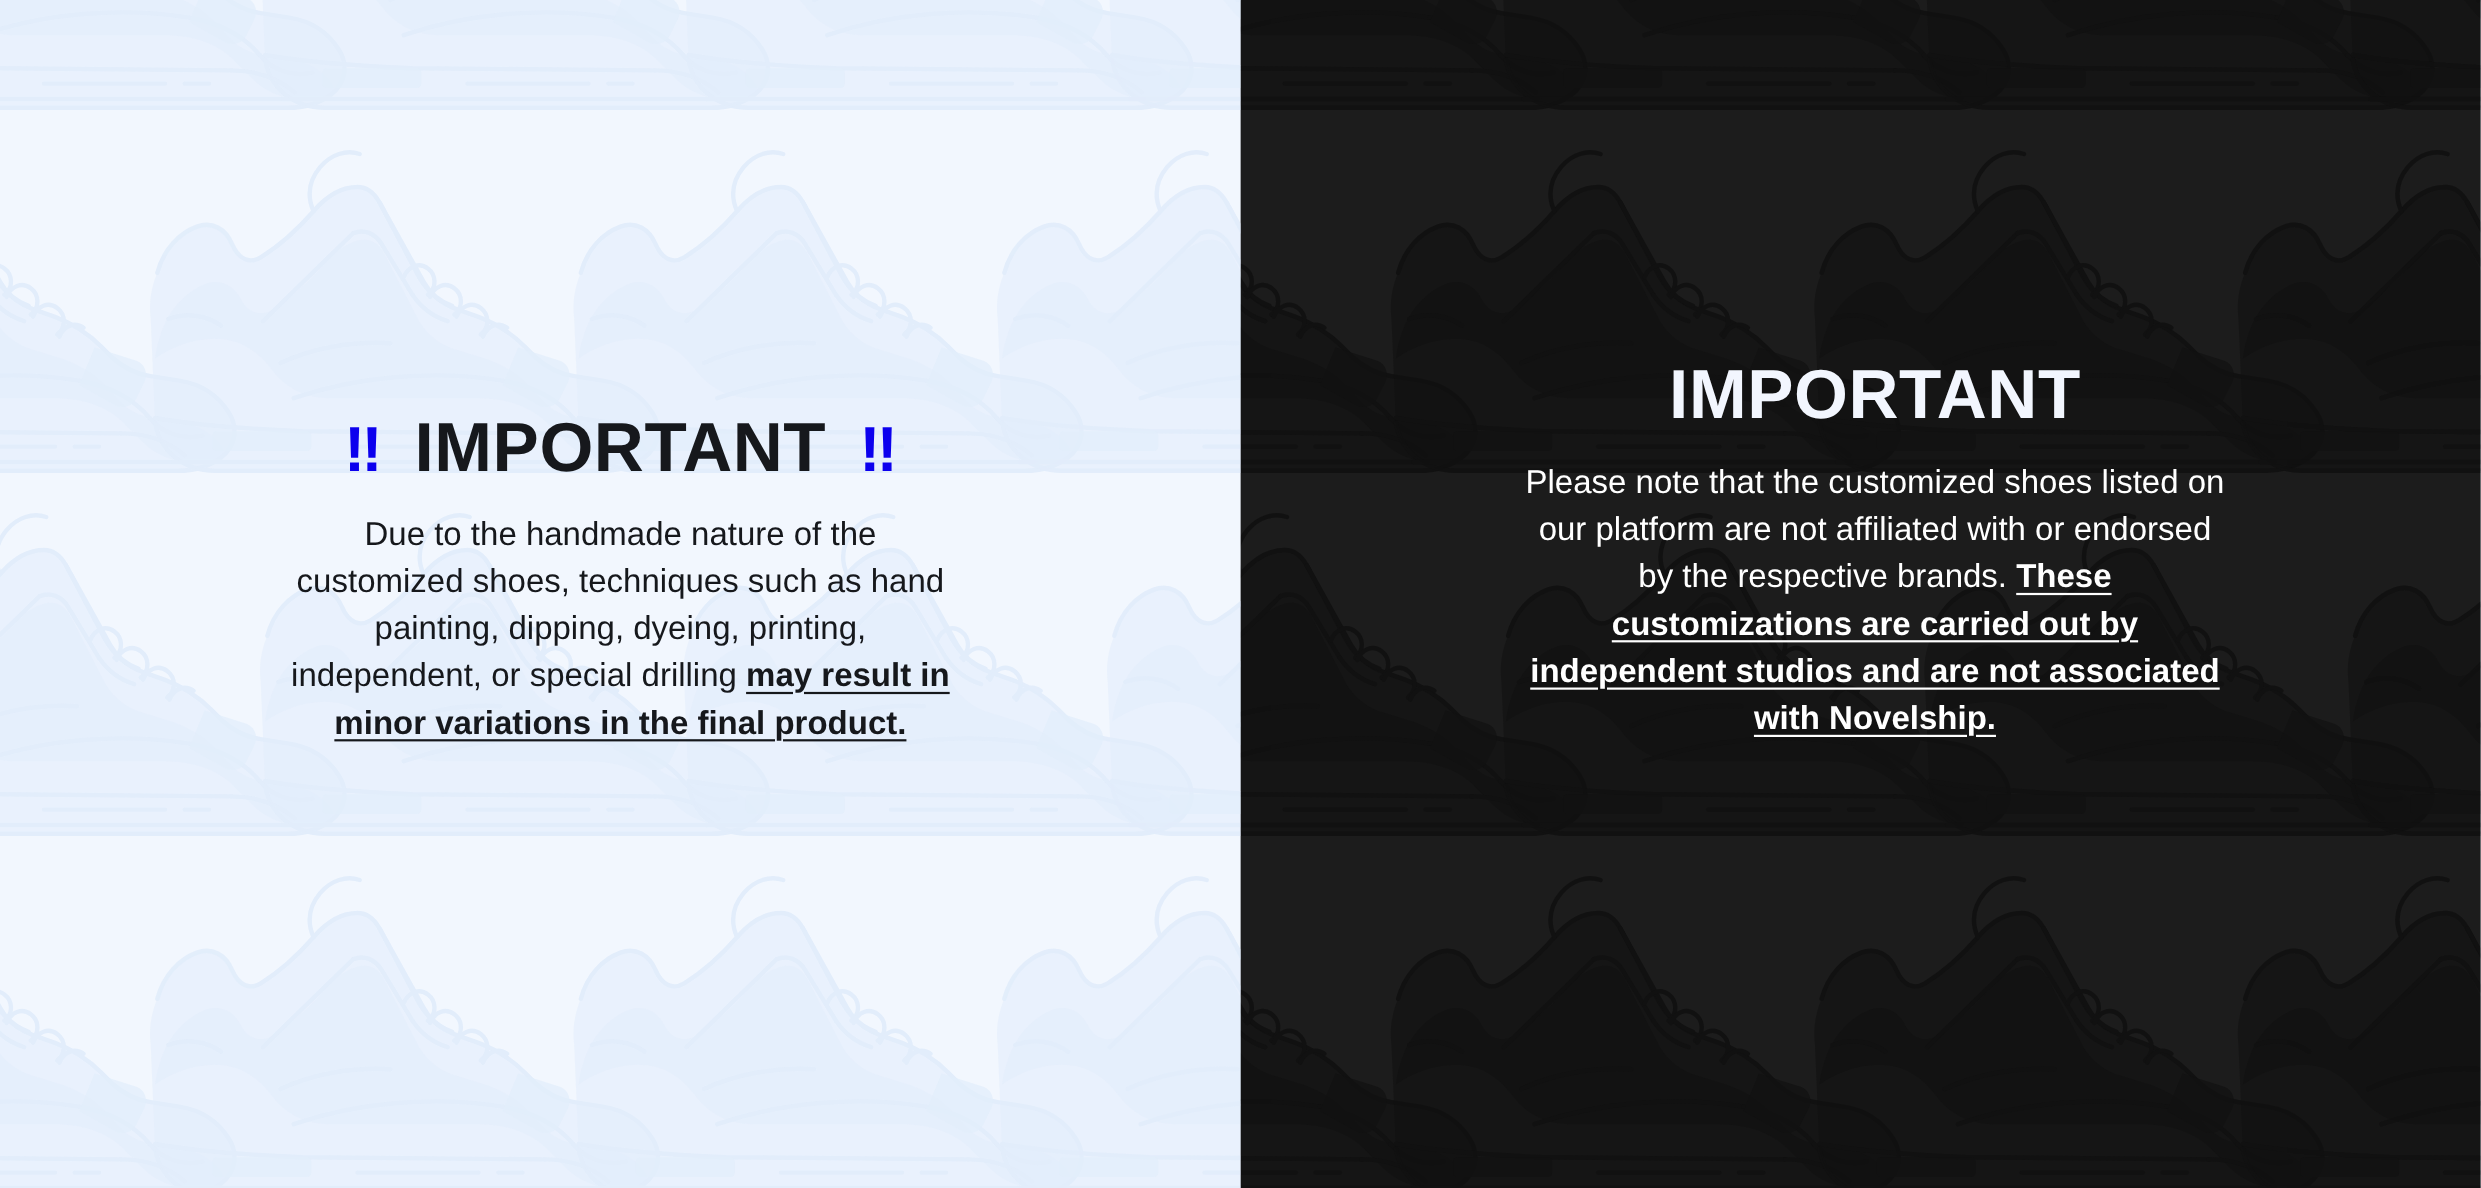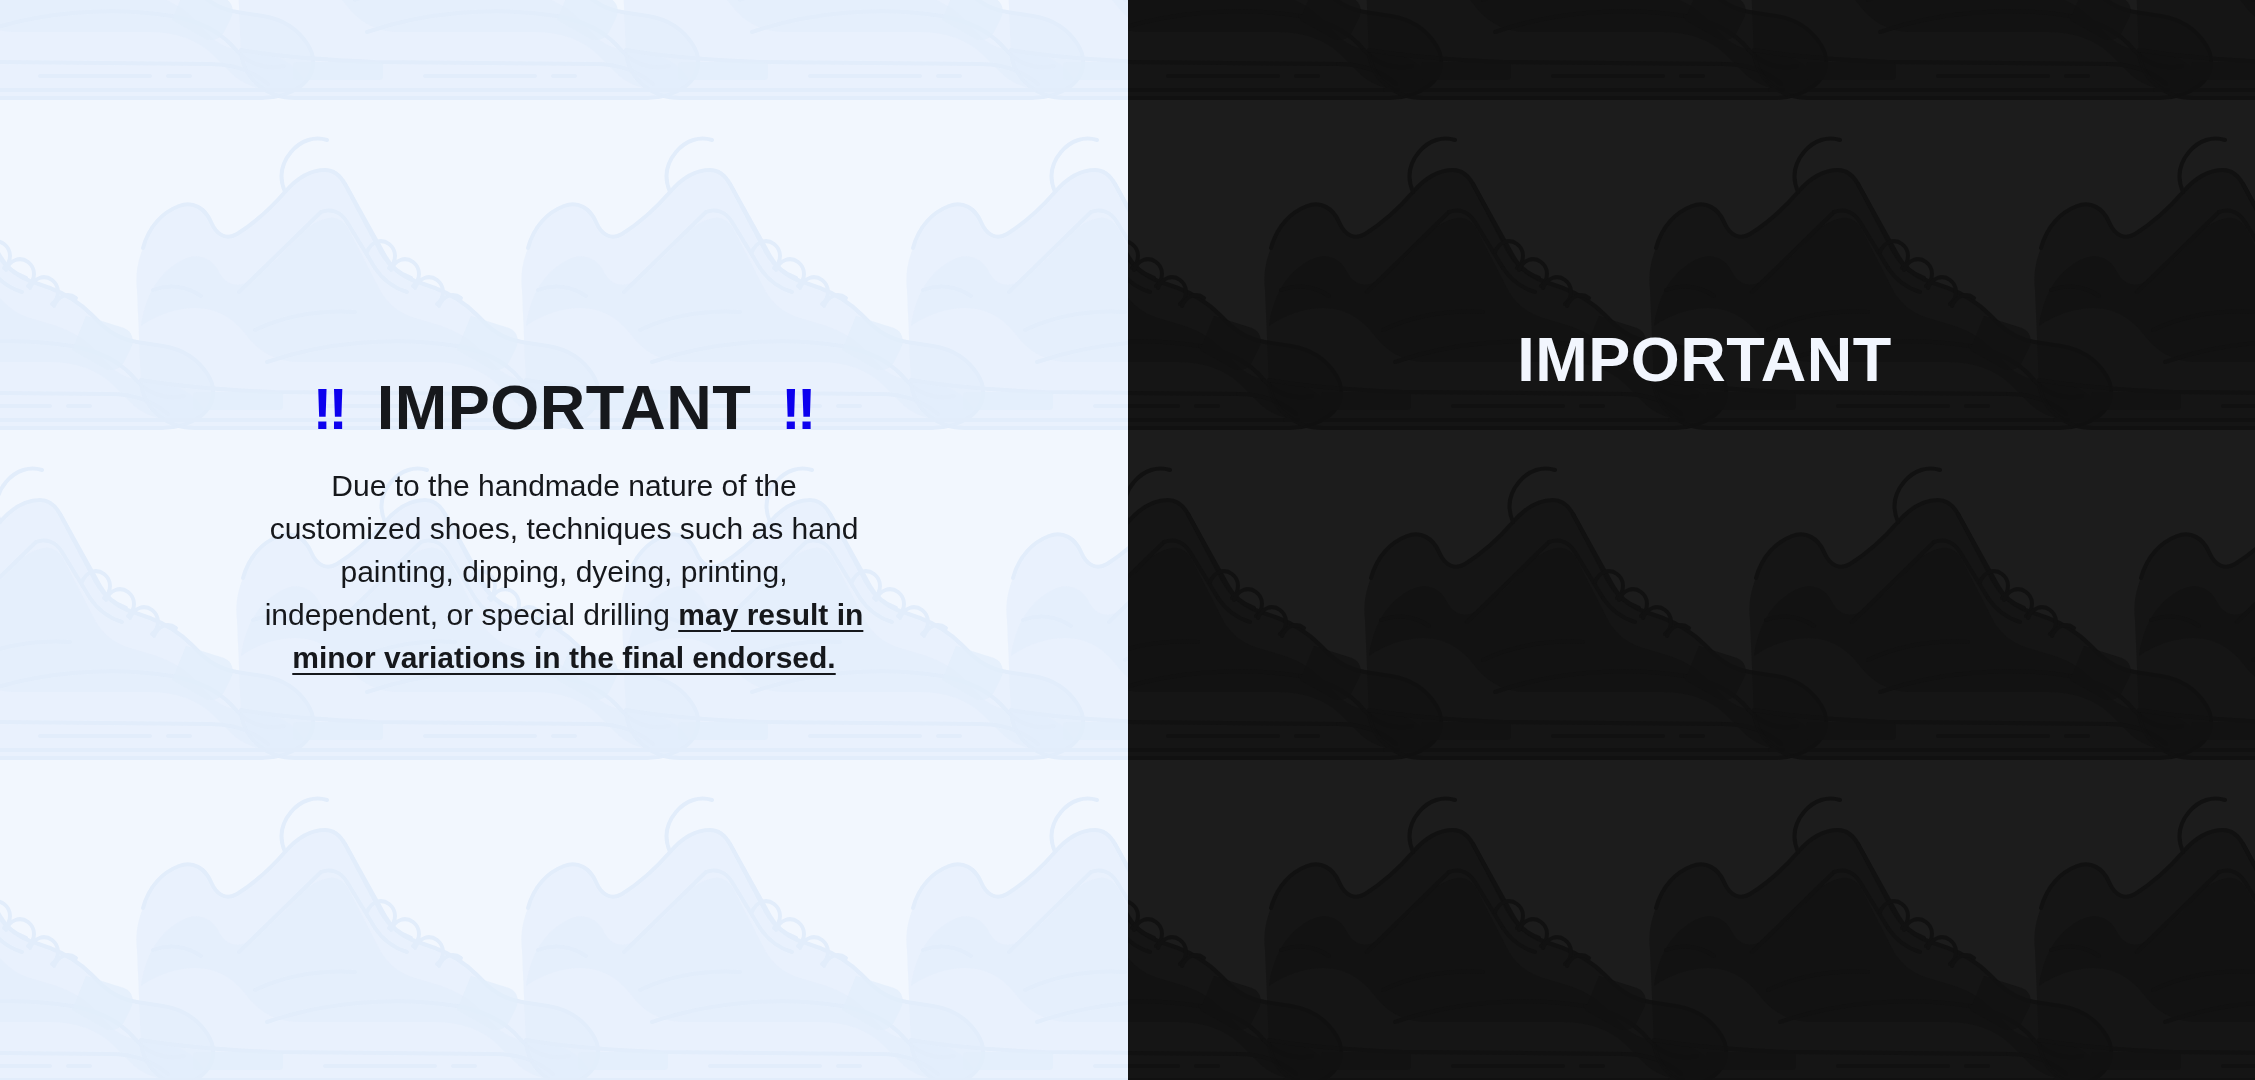--- a/index.html
+++ b/index.html
@@ -182,21 +182,21 @@
       </svg>
     </div>
 
     <div class="content">
       <div class="attn-head">
         <span class="bang">‼</span>
         <span class="attn-title">IMPORTANT</span>
         <span class="bang">‼</span>
       </div>
 
-      <p class="left-body"><span>Due to the handmade nature of the customized shoes, techniques such as hand painting, dipping, dyeing, printing, independent, or special drilling </span><span class="em">may result in minor variations in the final endorsed.</span></p>
+      <p class="left-body"><span>Due to the handmade nature of the customized shoes, techniques such as hand painting, dipping, dyeing, printing, independent, or special drilling </span><span class="em">may result in minor variations in the final product.</span></p>
     </div>
   </section>
 
   <section class="panel right">
 
     <div class="pattern">
       <svg viewBox="0 0 1127 1080" preserveAspectRatio="xMidYMid slice" aria-hidden="true">
         <defs>
           <g id="sneakerD">
             <path d="M8 118 C14 96,28 82,44 76 C58 71,70 78,76 92 C82 106,92 110,102 104
@@ -264,16 +264,17 @@
           <use href="#sneakerD" x="905" y="790"></use>
         </g>
       </svg>
     </div>
 
     <div class="content">
       <h2 class="disc-head">
         <span>IMPORTANT</span><br>
       </h2>
 
+      <p class="right-body"><span>Please note that the customized shoes listed on our platform are not affiliated with or endorsed by the respective brands. </span><span class="em">These customizations are carried out by independent studios and are not associated with Novelship.</span></p>
     </div>
   </section>
 
 </div>
 
 </body></html>

